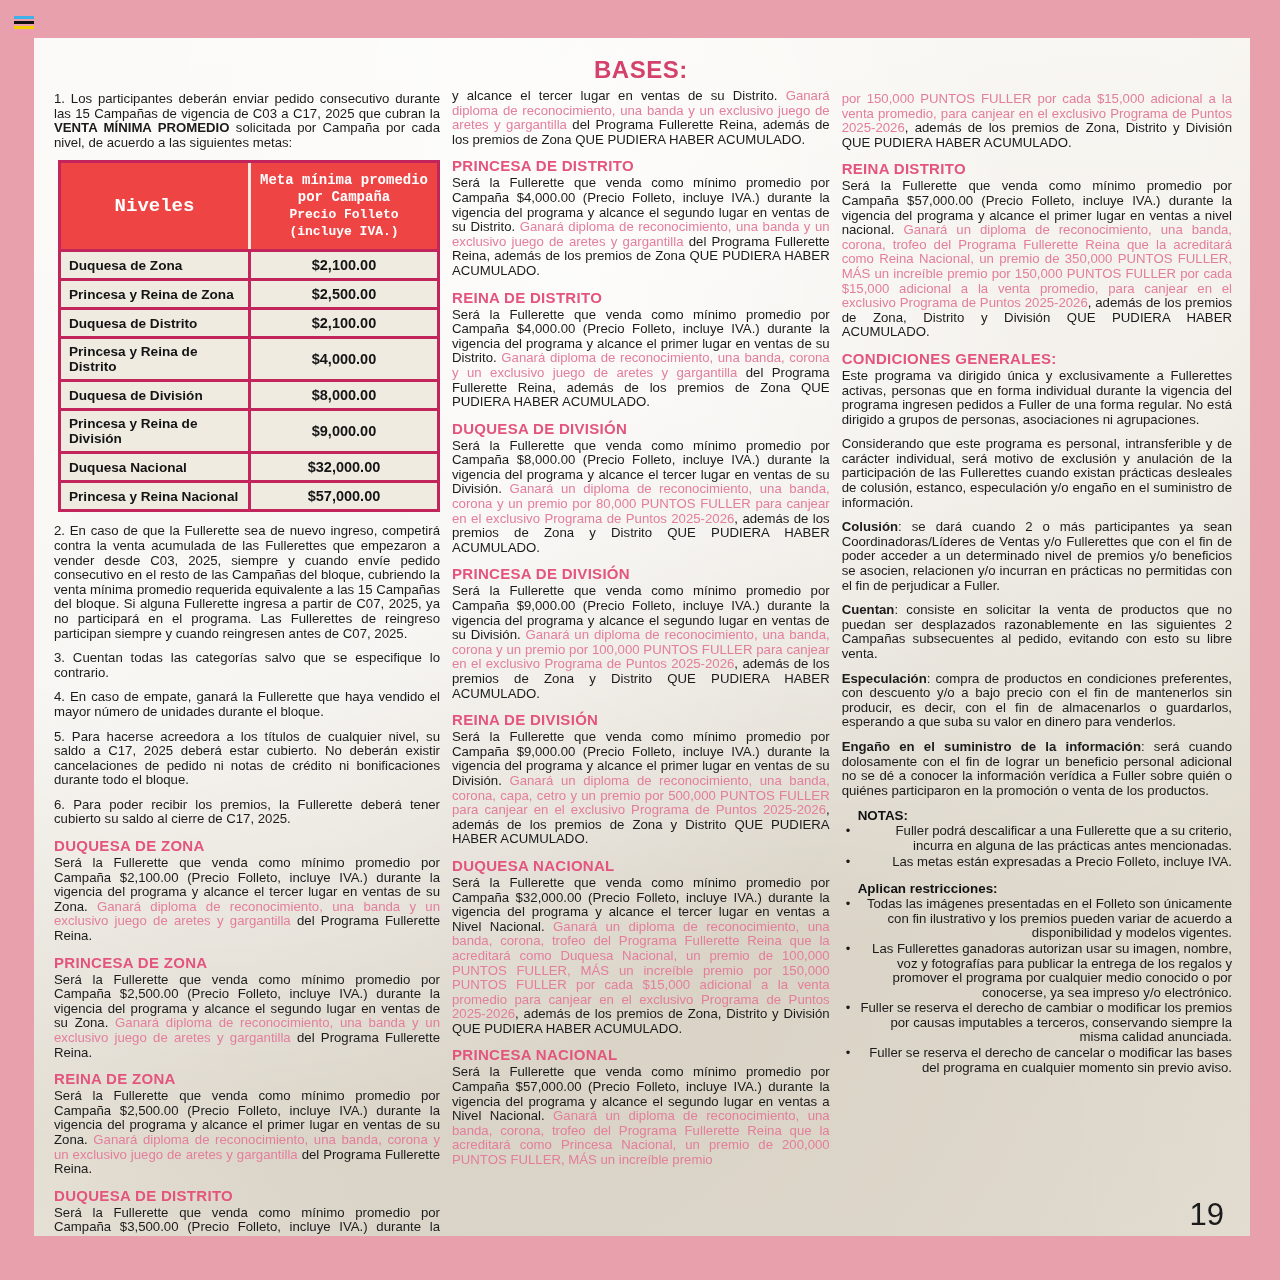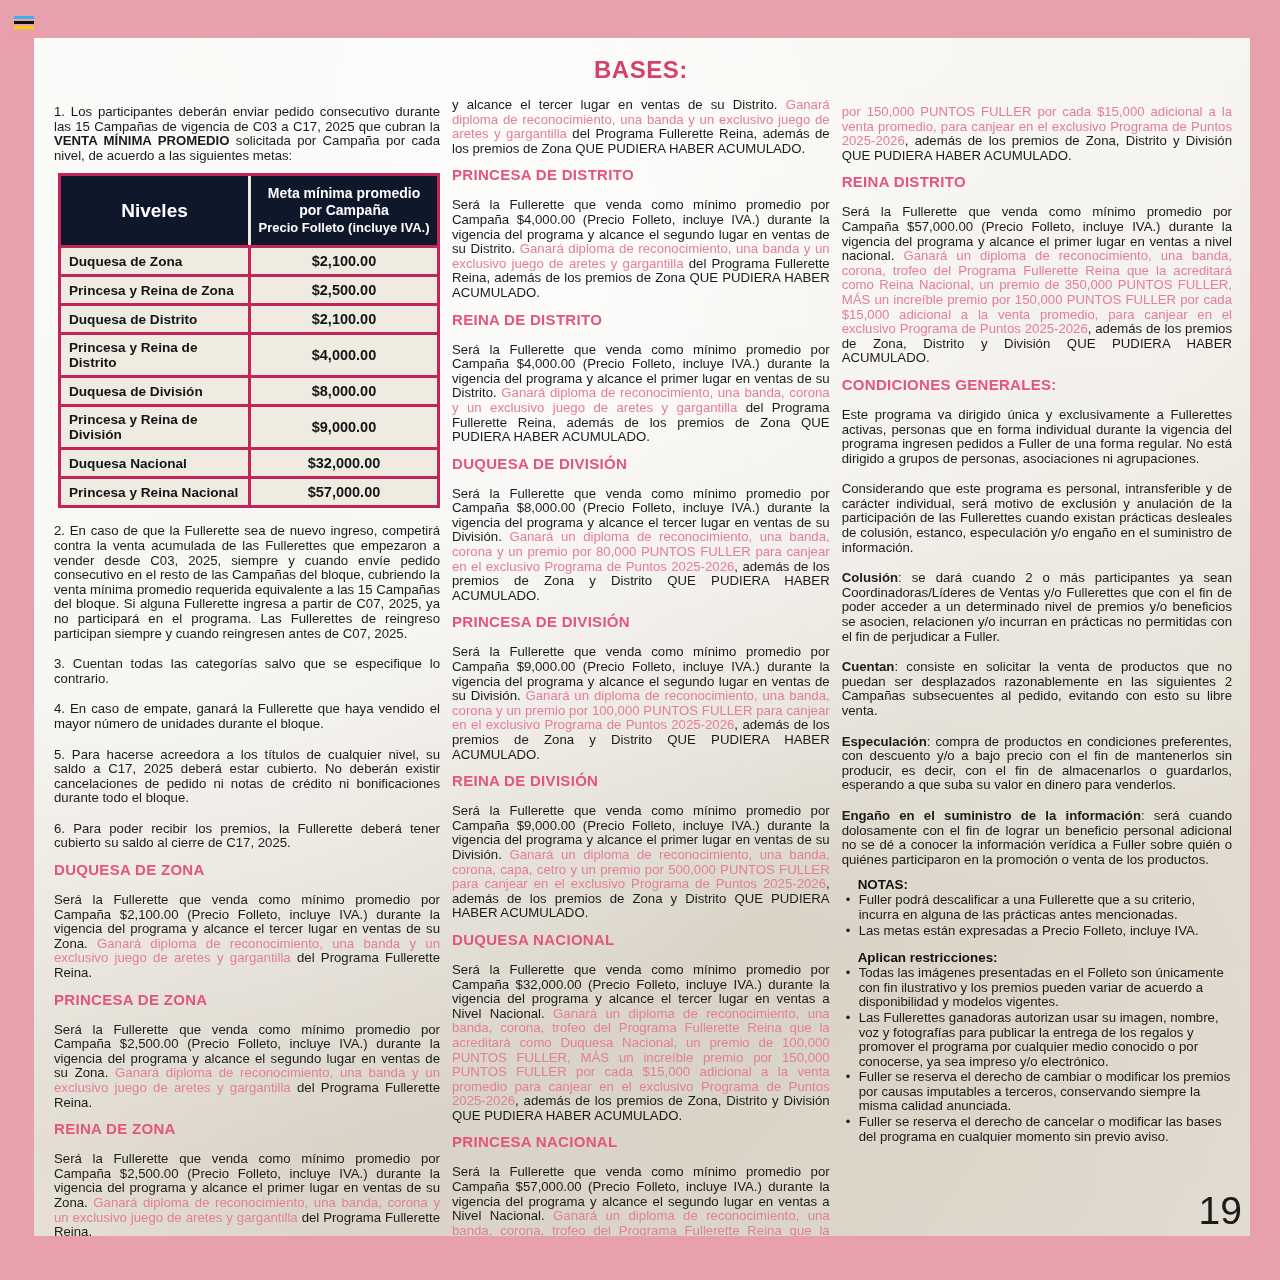--- a/index.html
+++ b/index.html
@@ -43,68 +43,68 @@
   .col2{width:400px;padding-right:12px;}
   .col3{width:401px;}
 
   .bases-title{
     text-align:center;color:#d4416a;font-weight:bold;font-size:24px;
     letter-spacing:.5px;margin:4px 0 7px 0;line-height:1;
   }
   .spacer-title{height:35px;}
 
   p.body{
-    margin:16px 0 10px 0;
+    margin:3px 0 10px 0;
     font-size:13.2px;line-height:14.6px;
     color:#1b1b1b;text-align:justify;
     font-stretch:condensed;
   }
   .hdr{
     margin:11px 0 1px 0;
     color:#e4557e;font-weight:bold;font-size:15px;
     letter-spacing:.3px;line-height:15px;
   }
   .hl{color:#e37e9b;}
   .b{font-weight:bold;color:#1b1b1b;}
 
   
   table.levels{
     border-collapse:separate;border-spacing:0;
     width:382px;margin:6px 0 12px 4px;
     background:#c2255c;
     border:3px solid #c2255c;
   }
   table.levels th{
-    background:#0f172a;color:#ffffff;font-weight:bold;
+    background:#ef4444;color:#ffffff;font-weight:bold;
     font-size:15px;line-height:17px;padding:9px 6px;
-    vertical-align:middle;
+    vertical-align:middle;font-family:Liberation Mono, monospace;
   }
   table.levels th.th-l{width:175px;font-size:19px;}
   table.levels th.th-r{font-size:14px;border-left:3px solid #eeeae0;}
   table.levels th.th-r .sub{font-size:13px;display:block;}
   table.levels td{
     background:#efebe1;color:#141414;font-weight:bold;
     font-size:13.6px;padding:5px 8px;border-top:3px solid #c2255c;
   }
   table.levels td.val{text-align:center;border-left:3px solid #c2255c;font-size:14.5px;}
 
   ul.notes{margin:1px 0 9px 0;padding-left:15px;list-style:none;}
   ul.notes li{
     position:relative;font-size:13.2px;line-height:14.6px;color:#1b1b1b;
-    margin-bottom:1px;padding-left:2px;text-align:left;
+    margin-bottom:1px;padding-left:2px;text-align:right;
   }
   ul.notes li:before{
     content:"\2022";position:absolute;left:-11px;top:0;color:#1b1b1b;font-size:13px;
   }
   .notes-head{font-weight:bold;font-size:13.4px;color:#111;margin:9px 0 1px 16px;}
   .notes-head.t{margin-top:12px;}
 
   .pageno{
-    position:absolute;right:8px;bottom:6px;
-    font-size:39px;color:#1b1b1b;line-height:1;
+    position:absolute;right:26px;bottom:6px;
+    font-size:31px;color:#1b1b1b;line-height:1;
   }
 </style>
 </head>
 <body>
 
 <div id="page">
 
   <div class="regmark">
     <i style="background:#3fb0e8"></i>
     <i style="background:#111111"></i>

